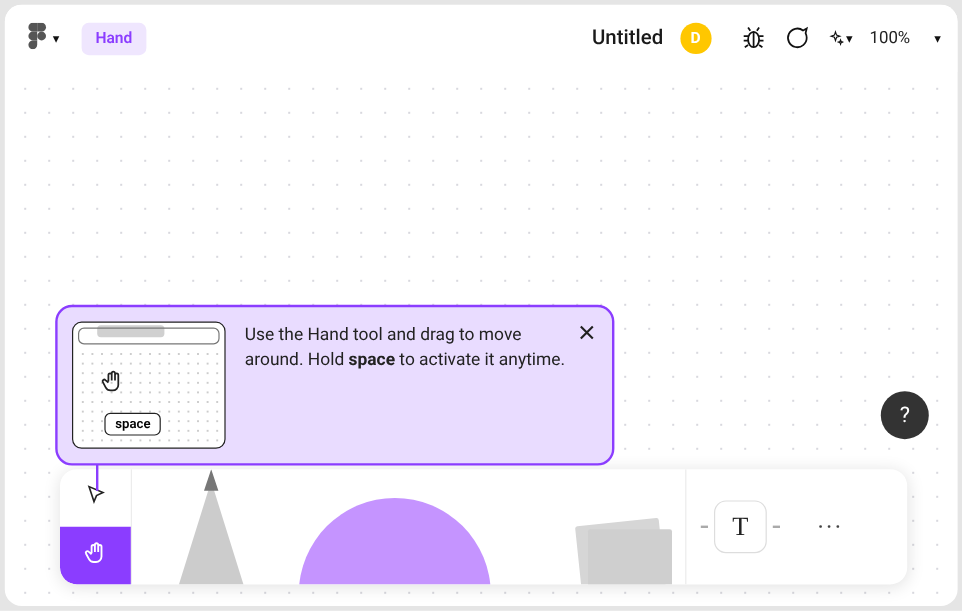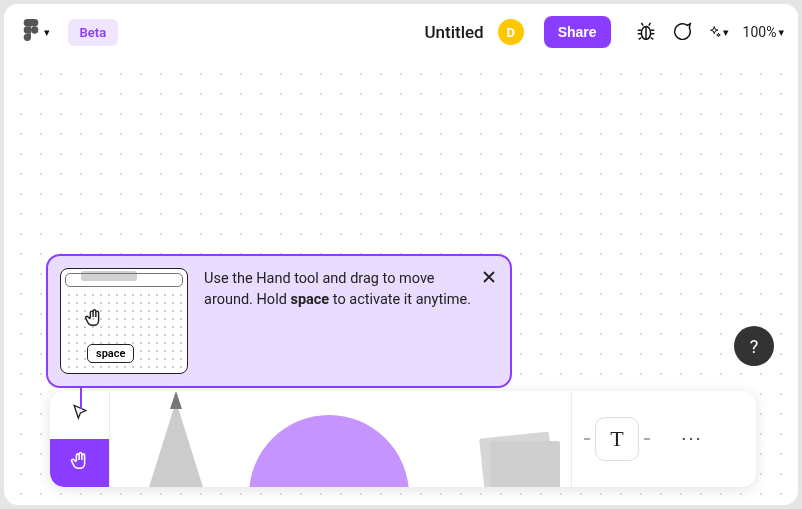--- a/index.html
+++ b/index.html
@@ -71,21 +71,21 @@
     cursor: pointer;
     margin-left: 12px;
   }
   .header-right {
     display: flex; align-items: center; gap: 14px;
     margin-left: 16px;
   }
   .hicon { width: 22px; height: 22px; display:flex; align-items:center; justify-content:center; cursor:pointer; color:#111; }
   .hicon svg { width: 22px; height: 22px; }
   .zoom {
-    display:flex; align-items:center; gap:2px;
+    display:flex; align-items:center; gap:20px;
     font-size: 14px; color:#222;
     cursor:pointer;
   }
   
   .fab {
     position:absolute;
     right: 24px;
     top: 322px;
     width: 40px; height: 40px;
     border-radius: 50%;
@@ -246,26 +246,25 @@
         <svg viewBox="0 0 38 57" fill="none">
           <path d="M19 28.5a9.5 9.5 0 1 1 19 0 9.5 9.5 0 0 1-19 0Z" fill="#555"></path>
           <path d="M0 47.5A9.5 9.5 0 0 1 9.5 38H19v9.5a9.5 9.5 0 1 1-19 0Z" fill="#555"></path>
           <path d="M19 0v19h9.5a9.5 9.5 0 1 0 0-19H19Z" fill="#555"></path>
           <path d="M0 9.5A9.5 9.5 0 0 0 9.5 19H19V0H9.5A9.5 9.5 0 0 0 0 9.5Z" fill="#555"></path>
           <path d="M0 28.5A9.5 9.5 0 0 0 9.5 38H19V19H9.5A9.5 9.5 0 0 0 0 28.5Z" fill="#555"></path>
         </svg>
       </span>
       <span class="chev">▾</span>
     </div>
-    <span class="beta">Beta</span>
+    <span class="beta">Hand</span>
 
     <div class="spacer-flex"></div>
     <span class="title">Untitled</span>
     <div class="avatar">D</div>
-    <button class="share-btn">Share</button>
 
     <div class="header-right">
       <span class="hicon">
         <svg viewBox="0 0 24 24" fill="none" stroke="currentColor" stroke-width="1.6">
           <ellipse cx="12" cy="13" rx="5" ry="7"></ellipse>
           <path d="M12 6v14M7 10H3M7 14H3M7 18l-3 2M17 10h4M17 14h4M17 18l3 2M9 5l-2-3M15 5l2-3"></path>
         </svg>
       </span>
       <span class="hicon">
         <svg viewBox="0 0 24 24" fill="none" stroke="currentColor" stroke-width="1.6">

